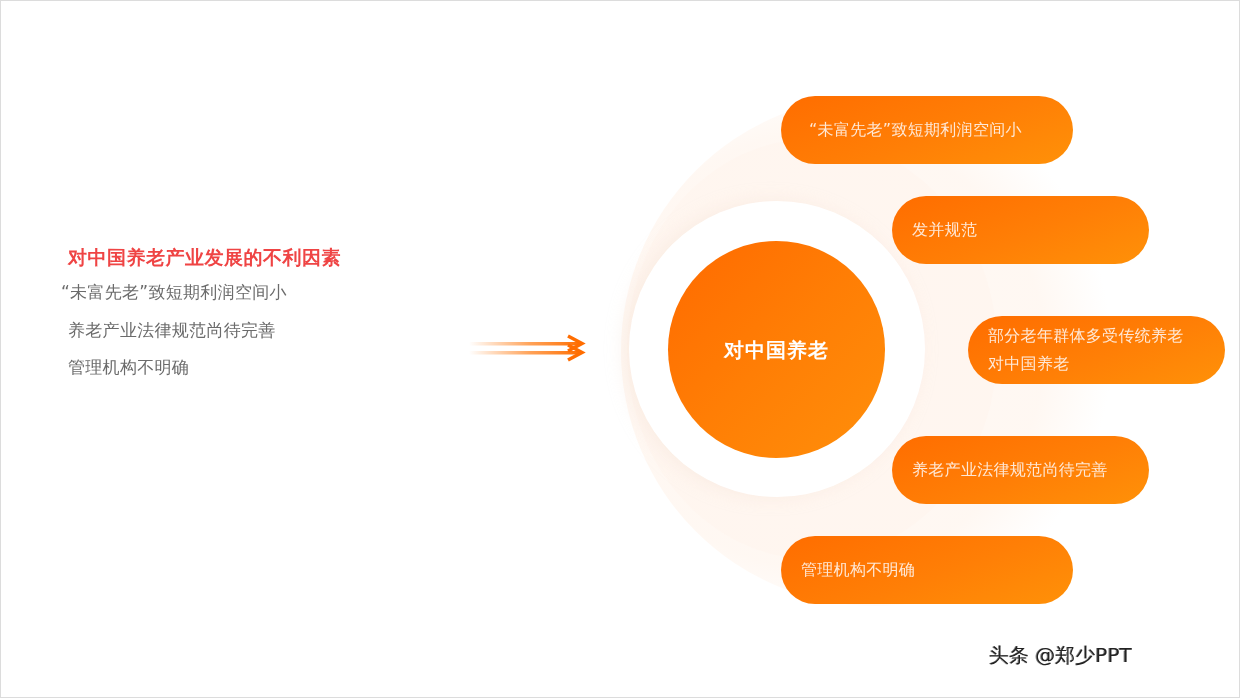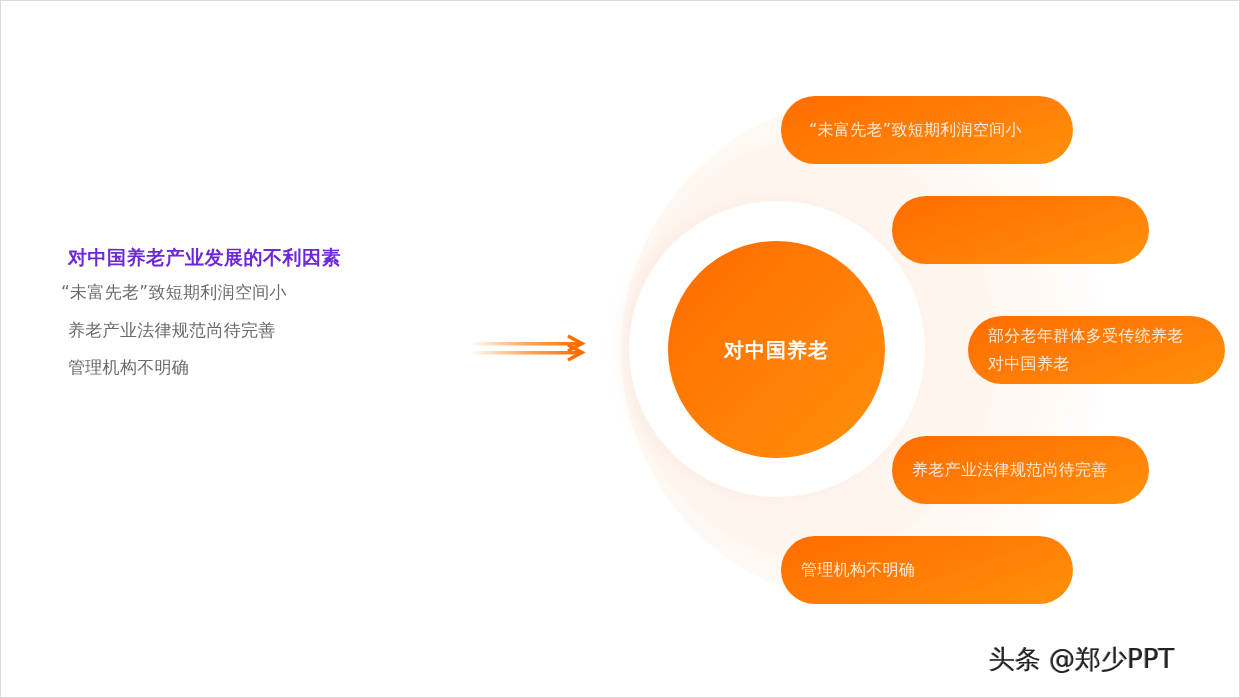--- a/index.html
+++ b/index.html
@@ -8,21 +8,21 @@
     background: #ffffff;
     font-family: "DejaVu Sans", "Liberation Sans", sans-serif;
   }
   .frame {
     position: absolute; left: 0; top: 0; width: 1238px; height: 696px;
     border: 1px solid #dcdcdc; background: #fff; overflow: hidden;
   }
   
   .left-title {
     position: absolute; left: 67px; top: 244px;
-    font-size: 19px; font-weight: bold; color: #6d28d9; letter-spacing: 0.5px;
+    font-size: 19px; font-weight: bold; color: #ef4444; letter-spacing: 0.5px;
     white-space: nowrap;
   }
   .left-list { position: absolute; left: 67px; top: 277px; margin: 0; padding: 0; list-style: none; }
   .left-list li {
     font-size: 17px; color: #6b6b6b; height: 37.5px; line-height: 28px;
     white-space: nowrap; letter-spacing: 0.3px;
   }
   .left-list li.q { text-indent: -7px; }
 
   
@@ -59,21 +59,21 @@
     color: #ffe8d6; font-size: 16px; line-height: 28px; letter-spacing: 0.3px;
   }
   .pill span { display: block; }
   .p1 { left: 780px; top: 95px; width: 292px; padding-left: 28px; }
   .p2 { left: 891px; top: 195px; width: 257px; }
   .p3 { left: 967px; top: 315px; width: 257px; }
   .p4 { left: 891px; top: 435px; width: 257px; }
   .p5 { left: 780px; top: 535px; width: 292px; }
 
   .watermark {
-    position: absolute; left: 988px; top: 641px; font-size: 26px; color: #222;
+    position: absolute; left: 988px; top: 641px; font-size: 20px; color: #222;
     white-space: nowrap; text-shadow: 1px 1px 0 #fff, -1px 0 0 #888;
   }
 </style>
 </head>
 <body>
 
 <div class="frame">
 
   <div class="left-title">对中国养老产业发展的不利因素</div>
   <ul class="left-list">
@@ -104,20 +104,21 @@
     <span>对中国养老</span>
   </div>
 
   <div class="pill p1">
     <div>
         <span>“未富先老”致短期利润空间小</span>
       </div>
   </div>
   <div class="pill p2">
     <div>
+      <span>发并规范</span>
     </div>
   </div>
   <div class="pill p3">
     <div>
       <span>部分老年群体多受传统养老</span>
       <span>对中国养老</span>
     </div>
   </div>
   <div class="pill p4">
     <div>

